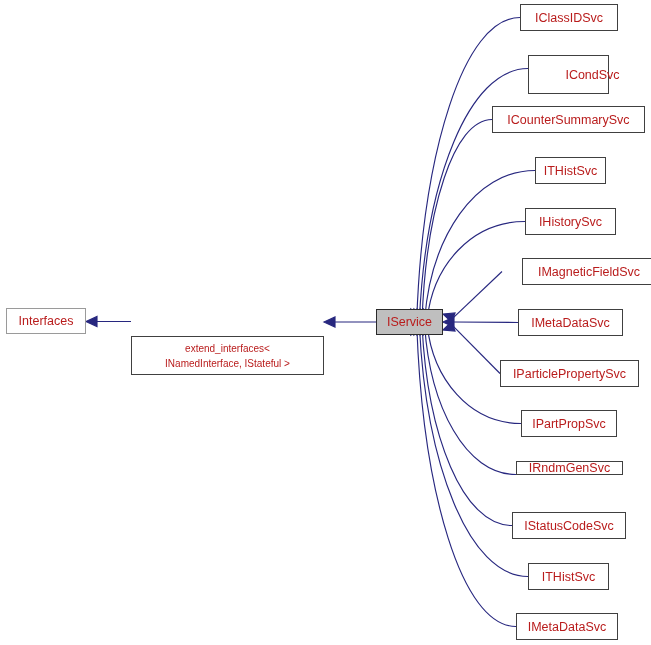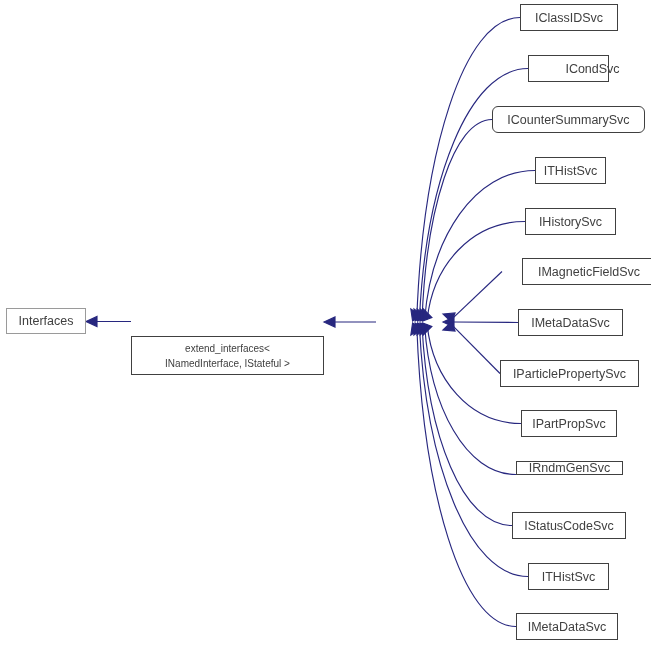--- a/index.html
+++ b/index.html
@@ -26,21 +26,21 @@
   }
   .node {
     position: absolute;
     box-sizing: border-box;
     display: flex;
     align-items: center;
     justify-content: center;
     text-align: center;
     background: #ffffff;
     border: 1px solid #404040;
-    color: #404040;
+    color: #b91c1c;
     font-size: 12.5px;
     line-height: 14px;
     white-space: nowrap;
     letter-spacing: 0px;
   }
   .node.root {
     border-color: #9a9a9a;
     justify-content: center;
   }
   .node.current {
@@ -107,29 +107,32 @@
     <span class="node-label">Interfaces</span>
   </div>
 
   <div class="node multiline" id="node-extend-interfaces" style="left: 131px; top: 302px; width: 193px; height: 39px;">
     <span class="node-label">
       <span>extend_interfaces&lt;</span><br>
       <span>INamedInterface, IStateful &gt;</span>
     </span>
   </div>
 
+  <div class="node current" id="node-iservice" style="left: 376px; top: 309px; width: 67px; height: 26px;">
+    <span class="node-label">IService</span>
+  </div>
 
   <div id="derived-nodes">
       <div class="node" style="left: 520px; top: 4px; width: 98px; height: 27px;">
         <span class="node-label">IClassIDSvc</span>
       </div>
-      <div class="node" style="left: 528px; top: 55px; width: 81px; height: 27px; padding-left: 48px;">
+      <div class="node" style="left: 528px; top: 55px; width: 81px; height: 39px; padding-left: 48px;">
         <span class="node-label">ICondSvc</span>
       </div>
-      <div class="node" style="left: 492px; top: 106px; width: 153px; height: 27px; border-radius: 6px;">
+      <div class="node" style="left: 492px; top: 106px; width: 153px; height: 27px;">
         <span class="node-label">ICounterSummarySvc</span>
       </div>
       <div class="node" style="left: 535px; top: 157px; width: 71px; height: 27px;">
         <span class="node-label">ITHistSvc</span>
       </div>
       <div class="node" style="left: 525px; top: 208px; width: 91px; height: 27px;">
         <span class="node-label">IHistorySvc</span>
       </div>
       <div class="node" style="left: 522px; top: 258px; width: 134px; height: 27px;">
         <span class="node-label">IMagneticFieldSvc</span>

